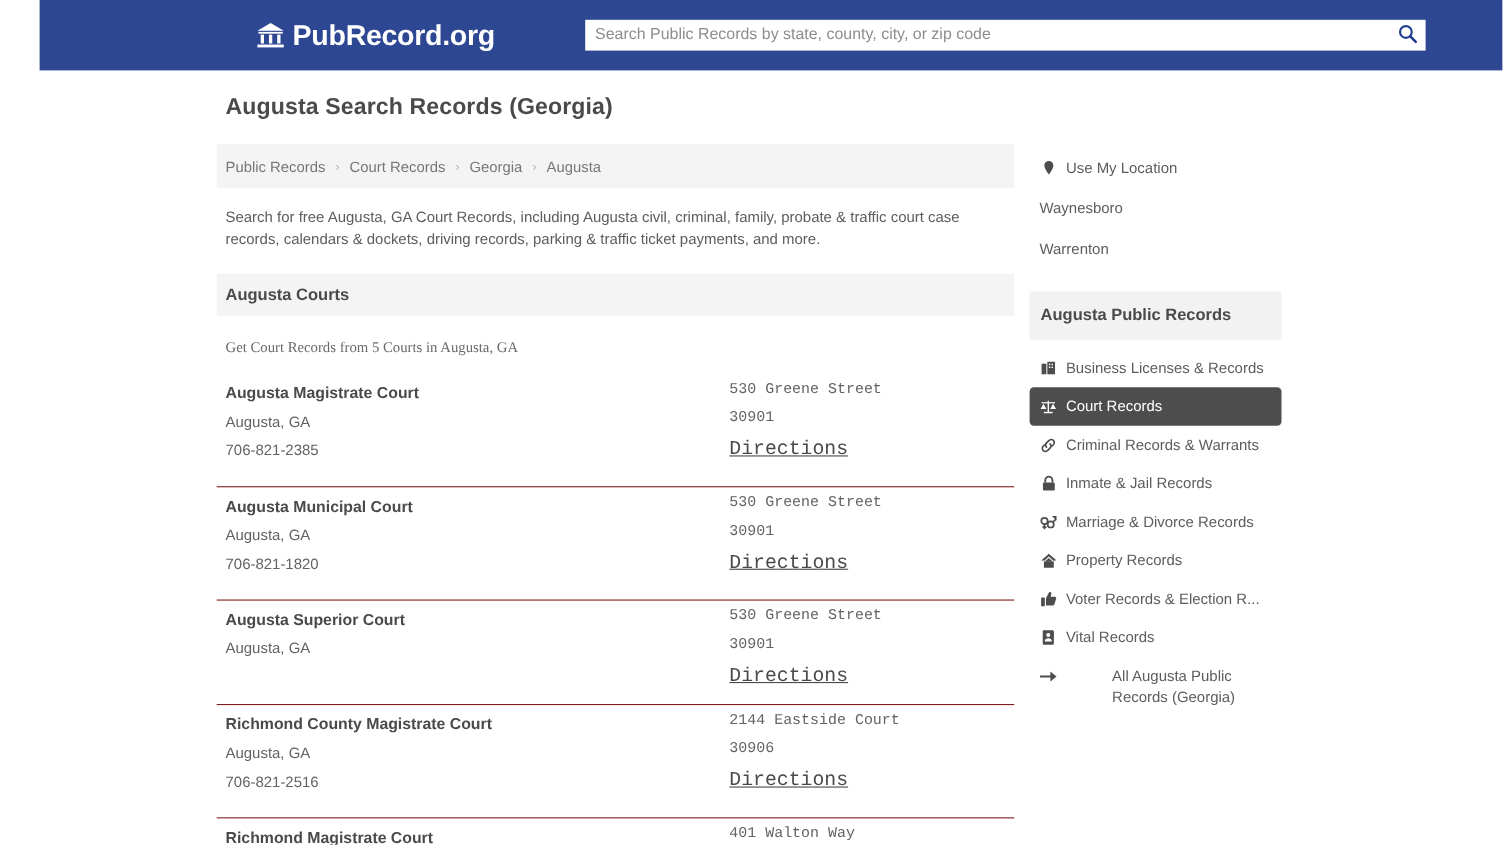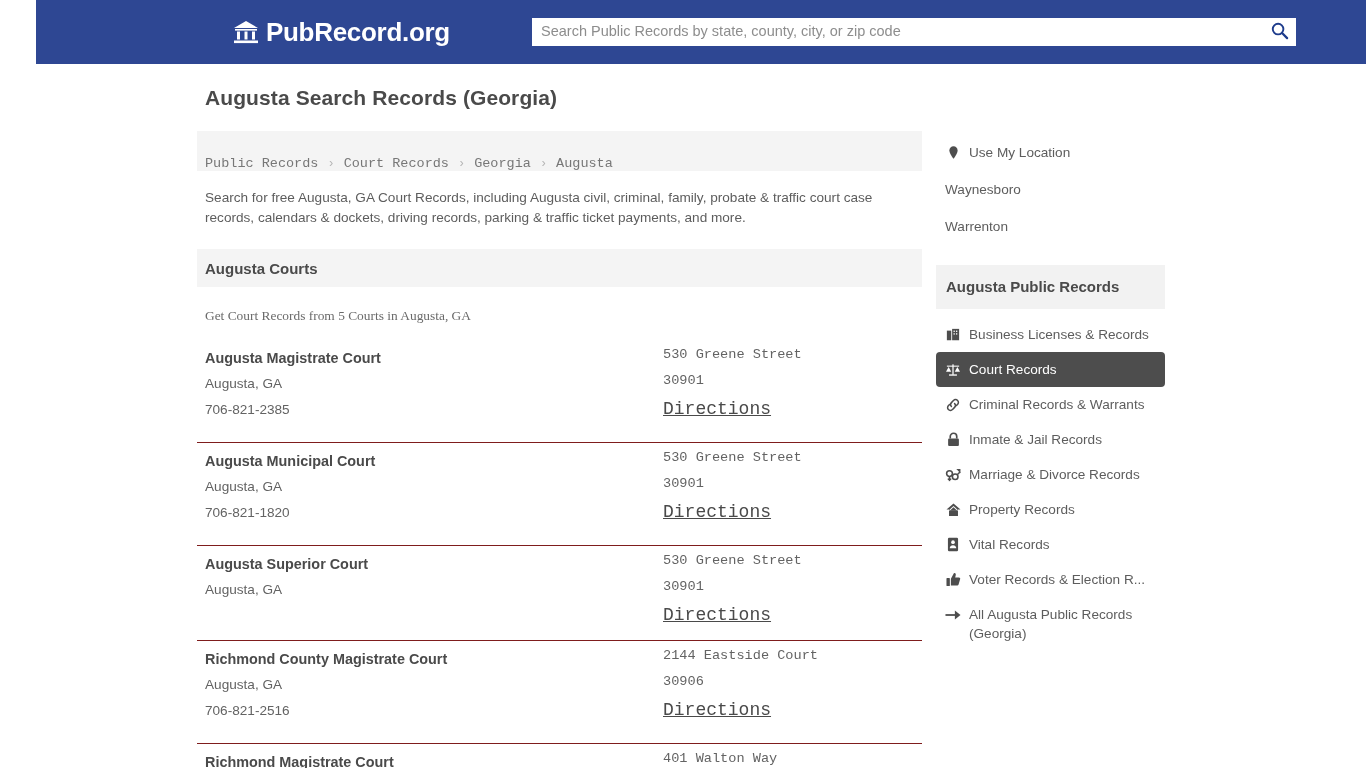--- a/index.html
+++ b/index.html
@@ -107,24 +107,23 @@
     font-size: 21px;
     font-weight: bold;
     color: #4a4a4a;
     margin: 0 0 21px 8px;
     letter-spacing: 0.1px;
   }
   .breadcrumb {
     background: #f4f4f4;
     height: 40px;
     display: flex;
-    align-items: flex-end;
+    align-items: center;
     padding-left: 8px;
     gap: 0px;
-    font-family: Liberation Mono, monospace;
   }
   .crumb {
     font-size: 13.5px;
     color: #777777;
     text-decoration: none;
     white-space: nowrap;
   }
   .crumb-sep {
     color: #b6b6b6;
     font-size: 12px;
@@ -222,21 +221,21 @@
     width: 16px;
     height: 17px;
     flex: 0 0 16px;
     display: flex;
     align-items: center;
     justify-content: center;
     margin-top: 1px;
   }
   .side-ic svg { display: block; }
   .side-label { white-space: nowrap; }
-  .side-label.wrap { white-space: normal; }
+  .side-label.wrap { white-space: normal; margin-left: 42px; }
   .nearby { margin-top: 10px; }
   .nearby .side-item { padding-top: 9px; padding-bottom: 9px; }
   .block-gap { height: 20px; }
 </style>
 </head>
 <body>
 
 <div class="topbar">
   <a class="logo" href="#">
     <span class="logo-icon">
@@ -444,41 +443,41 @@
             <polygon points="8,0.5 15.5,7 12.8,7 12.8,14 3.2,14 3.2,7 0.5,7" fill="#4d4d4d"></polygon>
             <polygon points="8,3.2 13.2,8 2.8,8" fill="#ffffff"></polygon>
             <polygon points="8,4.5 12,8.3 4,8.3" fill="#4d4d4d"></polygon>
           </svg>
         </span>
         <span class="side-label">Property Records</span>
       </a>
 
       <a class="side-item" href="#">
         <span class="side-ic">
+          <svg viewBox="0 0 16 16" width="15" height="15" aria-hidden="true">
+            <rect x="0.5" y="6.5" width="3.6" height="8.5" rx="0.6" fill="#4d4d4d"></rect>
+            <path d="M5.2 7.2 8.4 1.2c1.5-0.3 2.3 0.7 2 2l-0.6 2.6h4c1 0 1.6 0.8 1.3 1.7l-1.7 5.7c-0.2 0.7-0.7 1.1-1.4 1.1H5.2z" fill="#4d4d4d"></path>
+          </svg>
+        </span>
+        <span class="side-label">Voter Records &amp; Election R...</span>
+      </a>
+
+      <a class="side-item" href="#">
+        <span class="side-ic">
           <svg viewBox="0 0 13 16" width="12" height="15" aria-hidden="true">
             <rect x="1" y="0.8" width="11" height="14.4" rx="1.3" fill="#4d4d4d"></rect>
             <circle cx="6.5" cy="5.5" r="2" fill="#ffffff"></circle>
             <path d="M3 12c0-2 1.6-3.1 3.5-3.1S10 10 10 12z" fill="#ffffff"></path>
           </svg>
         </span>
         <span class="side-label">Vital Records</span>
       </a>
 
       <a class="side-item" href="#">
         <span class="side-ic">
-          <svg viewBox="0 0 16 16" width="15" height="15" aria-hidden="true">
-            <rect x="0.5" y="6.5" width="3.6" height="8.5" rx="0.6" fill="#4d4d4d"></rect>
-            <path d="M5.2 7.2 8.4 1.2c1.5-0.3 2.3 0.7 2 2l-0.6 2.6h4c1 0 1.6 0.8 1.3 1.7l-1.7 5.7c-0.2 0.7-0.7 1.1-1.4 1.1H5.2z" fill="#4d4d4d"></path>
-          </svg>
-        </span>
-        <span class="side-label">Voter Records &amp; Election R...</span>
-      </a>
-
-      <a class="side-item" href="#">
-        <span class="side-ic">
           <svg viewBox="0 0 17 12" width="16" height="12" aria-hidden="true">
             <line x1="0.5" y1="6" x2="13.5" y2="6" stroke="#4d4d4d" stroke-width="1.9"></line>
             <polygon points="10.5,1.2 16.5,6 10.5,10.8" fill="#4d4d4d"></polygon>
           </svg>
         </span>
         <span class="side-label wrap">All Augusta Public Records (Georgia)</span>
       </a>
 
     </div>
   </div>

